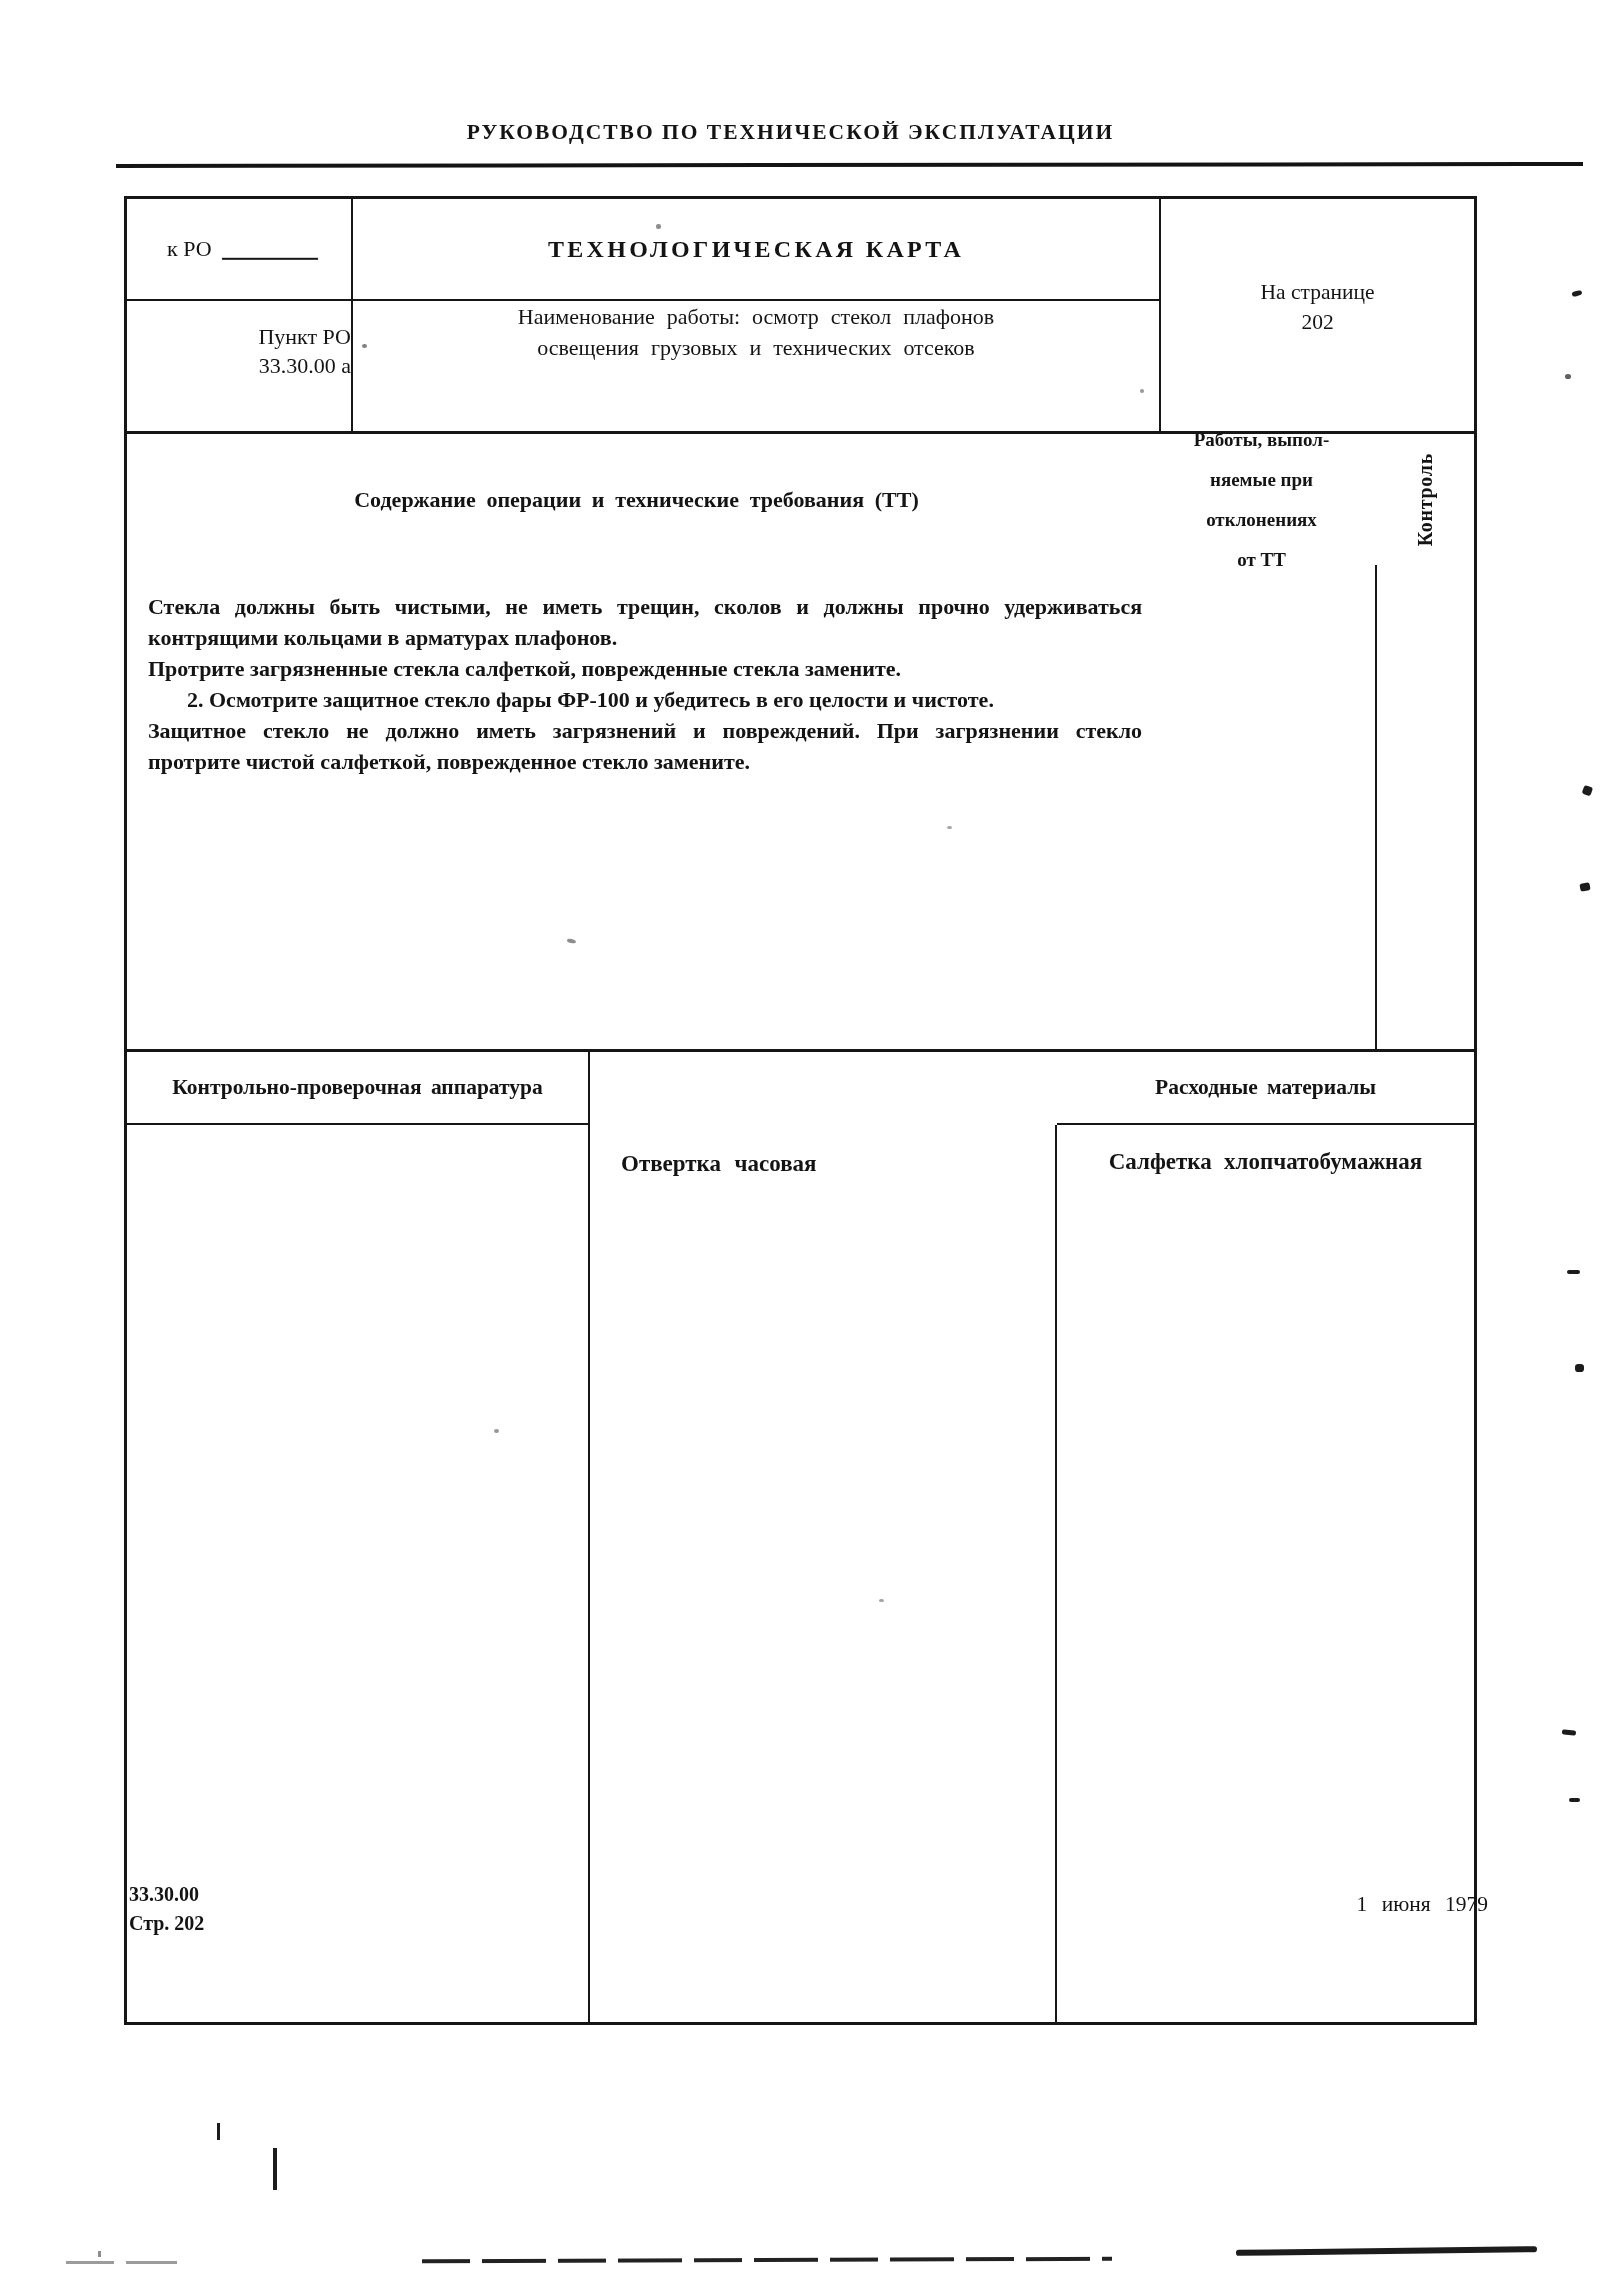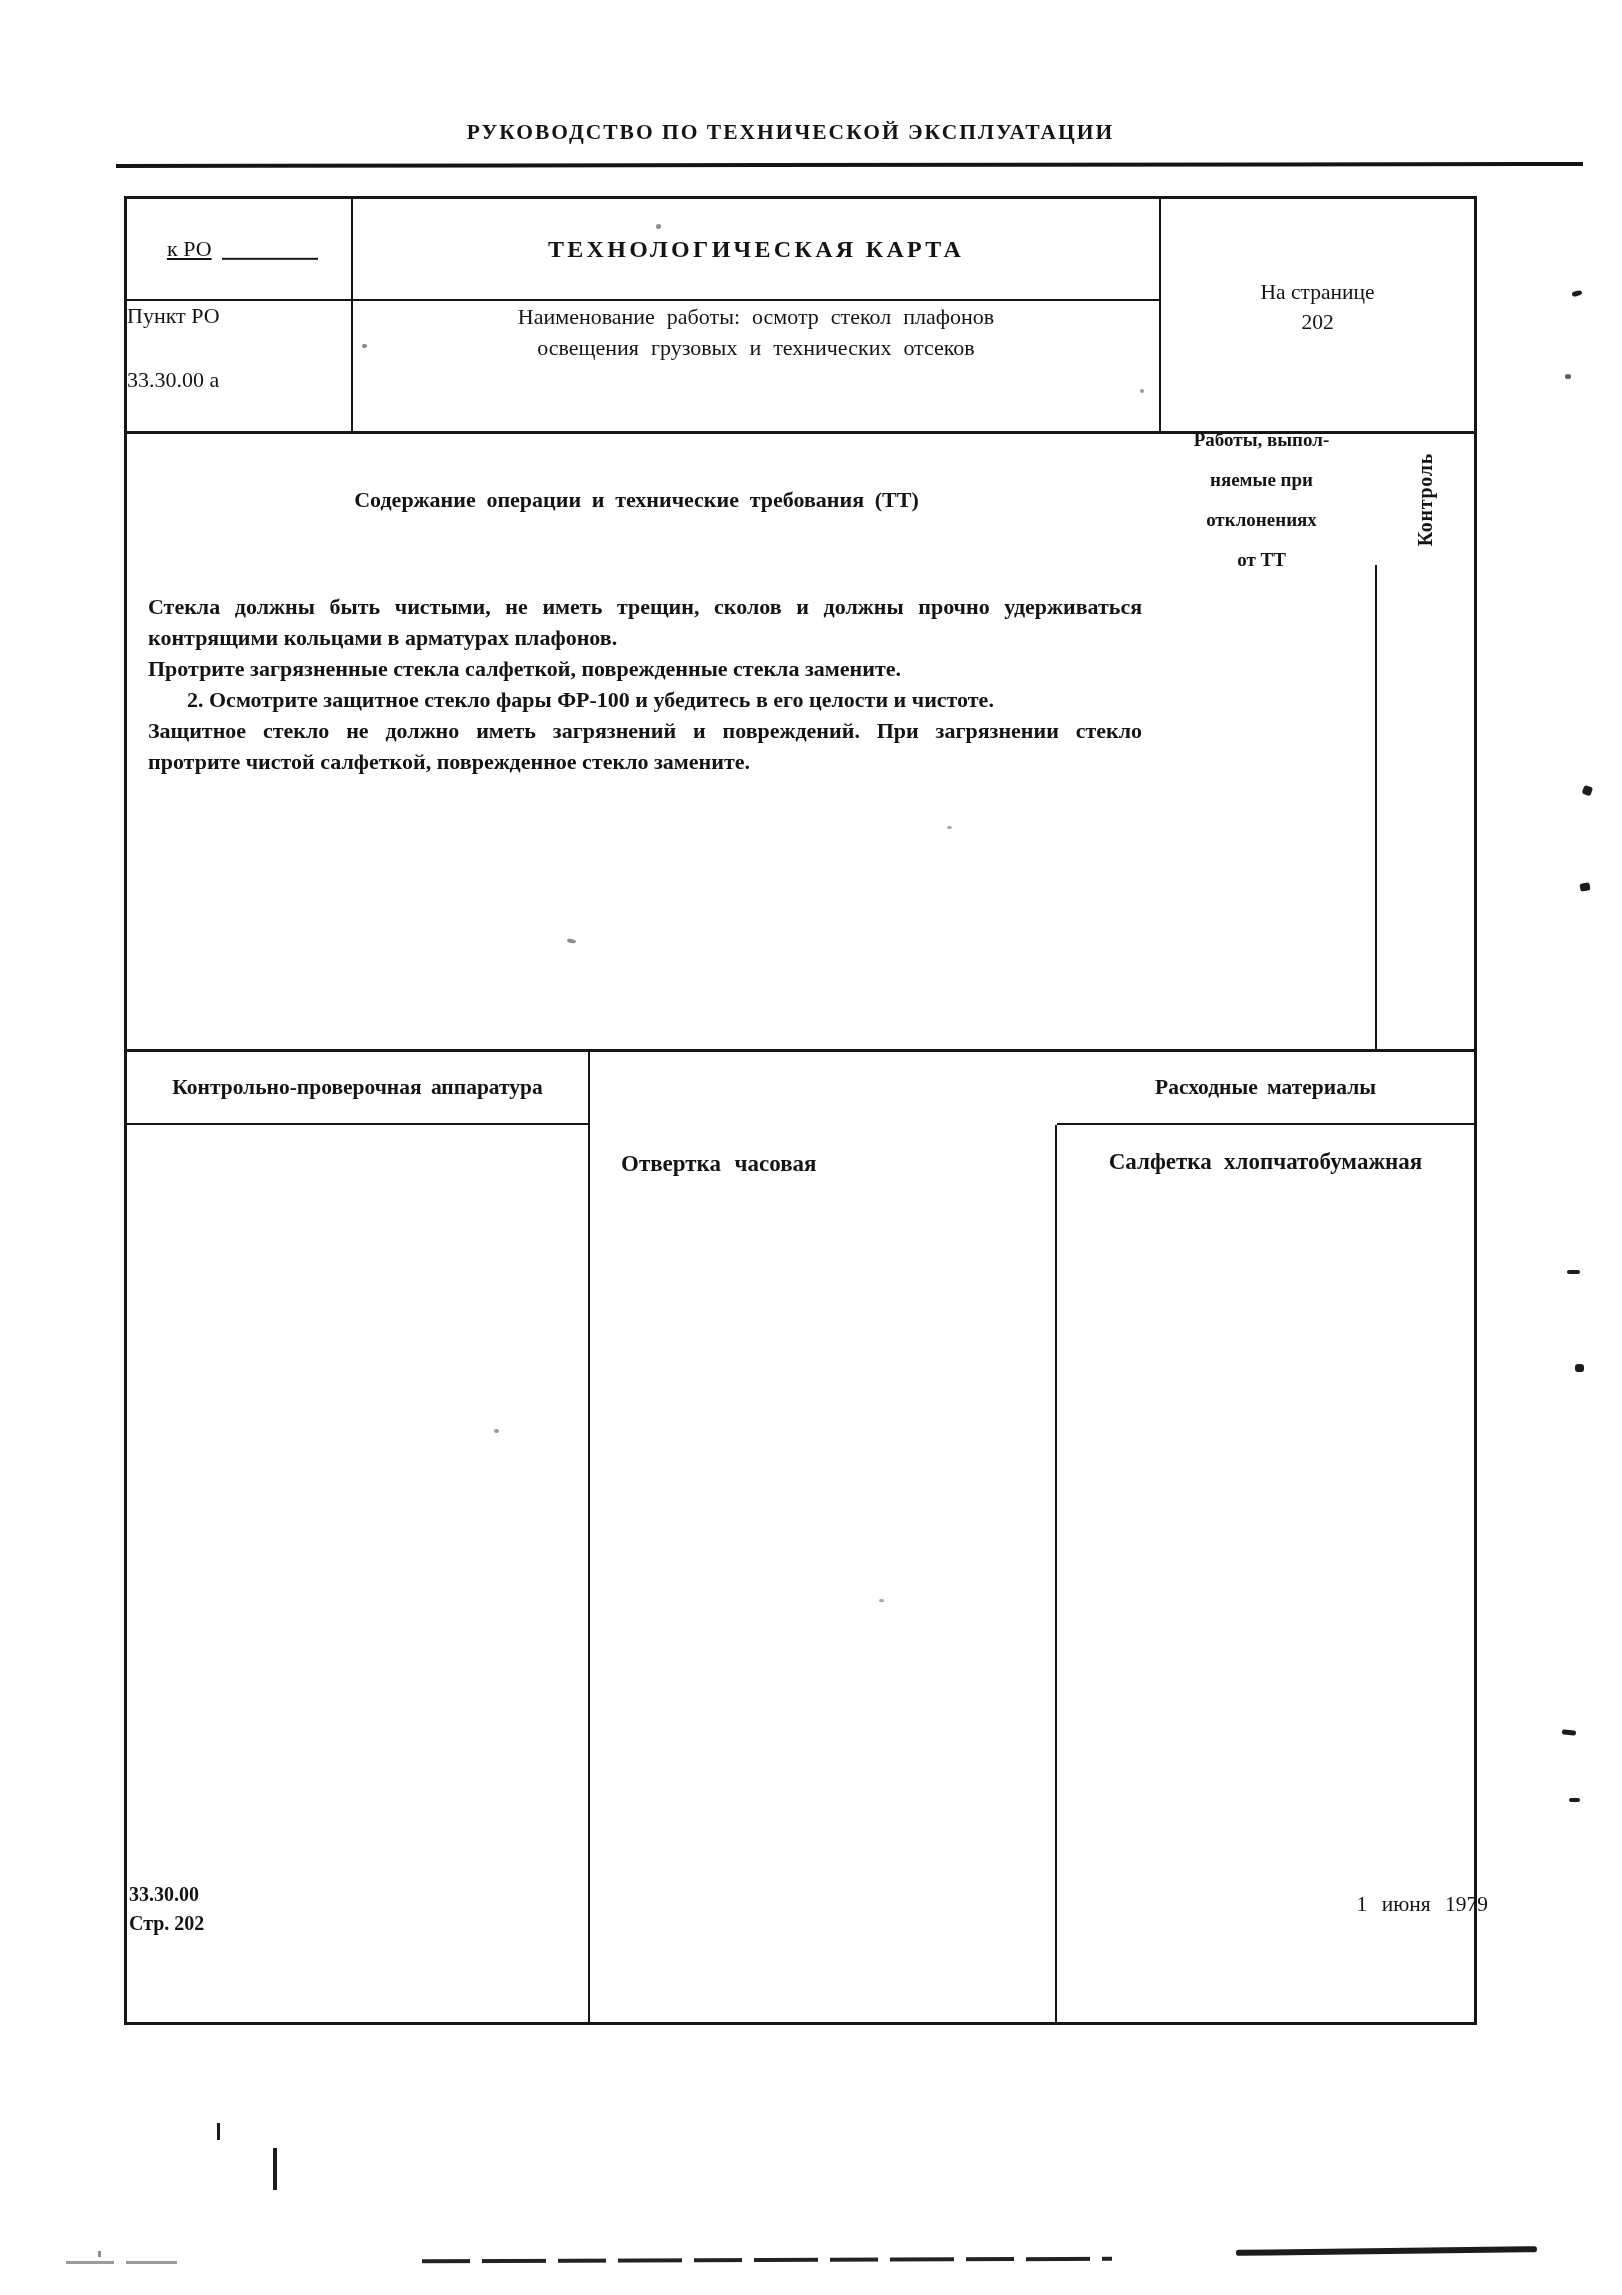--- a/index.html
+++ b/index.html
@@ -13,28 +13,28 @@
   .top-title{left:0;top:120px;width:1581px;text-align:center;
     font-size:21.5px;font-weight:700;letter-spacing:2px;}
   .top-rule{left:116px;top:163px;width:1467px;height:3.9px;background:#141414;transform:rotate(-0.08deg);}
   
   .grid{display:grid;box-sizing:border-box;}
   .cell{box-sizing:border-box;display:flex;}
   .br{border-right:2.6px solid #161616;}
   .bb{border-bottom:2.6px solid #161616;}
   .tbl-head{left:124px;top:196px;width:1353px;height:238px;border:3.3px solid #161616;
     grid-template-columns:226px 808px 1fr;grid-template-rows:102px 1fr;}
-  .hc1{grid-area:1/1/2/2;align-items:center;padding-left:40px;font-size:22px;text-decoration:underline;}
+  .hc1{grid-area:1/1/2/2;align-items:center;padding-left:40px;font-size:22px;}
   .blank-line{display:inline-block;width:96px;border-bottom:2.6px solid #161616;margin-left:10.4px;transform:translateY(9.8px);}
   .hc2{grid-area:1/2/2/3;align-items:center;justify-content:center;
     font-size:24px;font-weight:700;letter-spacing:3.3px;}
   .hc3{grid-area:1/3/3/4;flex-direction:column;align-items:center;justify-content:center;
     padding-bottom:17px;font-size:21.5px;line-height:30px;text-align:center;}
-  .hc4{grid-area:2/1/3/2;flex-direction:column;align-items:flex-start;justify-content:flex-start;
-    font-size:22px;line-height:29px;text-align:center;gap:35px;}
+  .hc4{grid-area:2/1/3/2;flex-direction:column;align-items:flex-end;justify-content:flex-start;
+    padding-top:21px;font-size:22px;line-height:29px;text-align:center;}
   .hc5{grid-area:2/2/3/3;flex-direction:column;align-items:center;justify-content:flex-start;
     padding-bottom:10.4px;font-size:22px;line-height:31px;word-spacing:6.5px;text-align:center;}
   .tbl-ops{left:124px;top:434px;width:1353px;height:618px;
     border:3.3px solid #161616;border-top:none;
     grid-template-columns:1019px 231px 1fr;grid-template-rows:131px 1fr;}
   .oa{grid-area:1/1/2/2;align-items:center;justify-content:center;
     font-size:22px;font-weight:700;word-spacing:5.2px;}
   .ob{grid-area:1/2/2/3;flex-direction:column;align-items:center;justify-content:center;
     font-size:19px;line-height:25px;font-weight:700;text-align:center;gap:15px;}
   .oc{grid-area:1/3/2/4;align-items:center;justify-content:center;}

